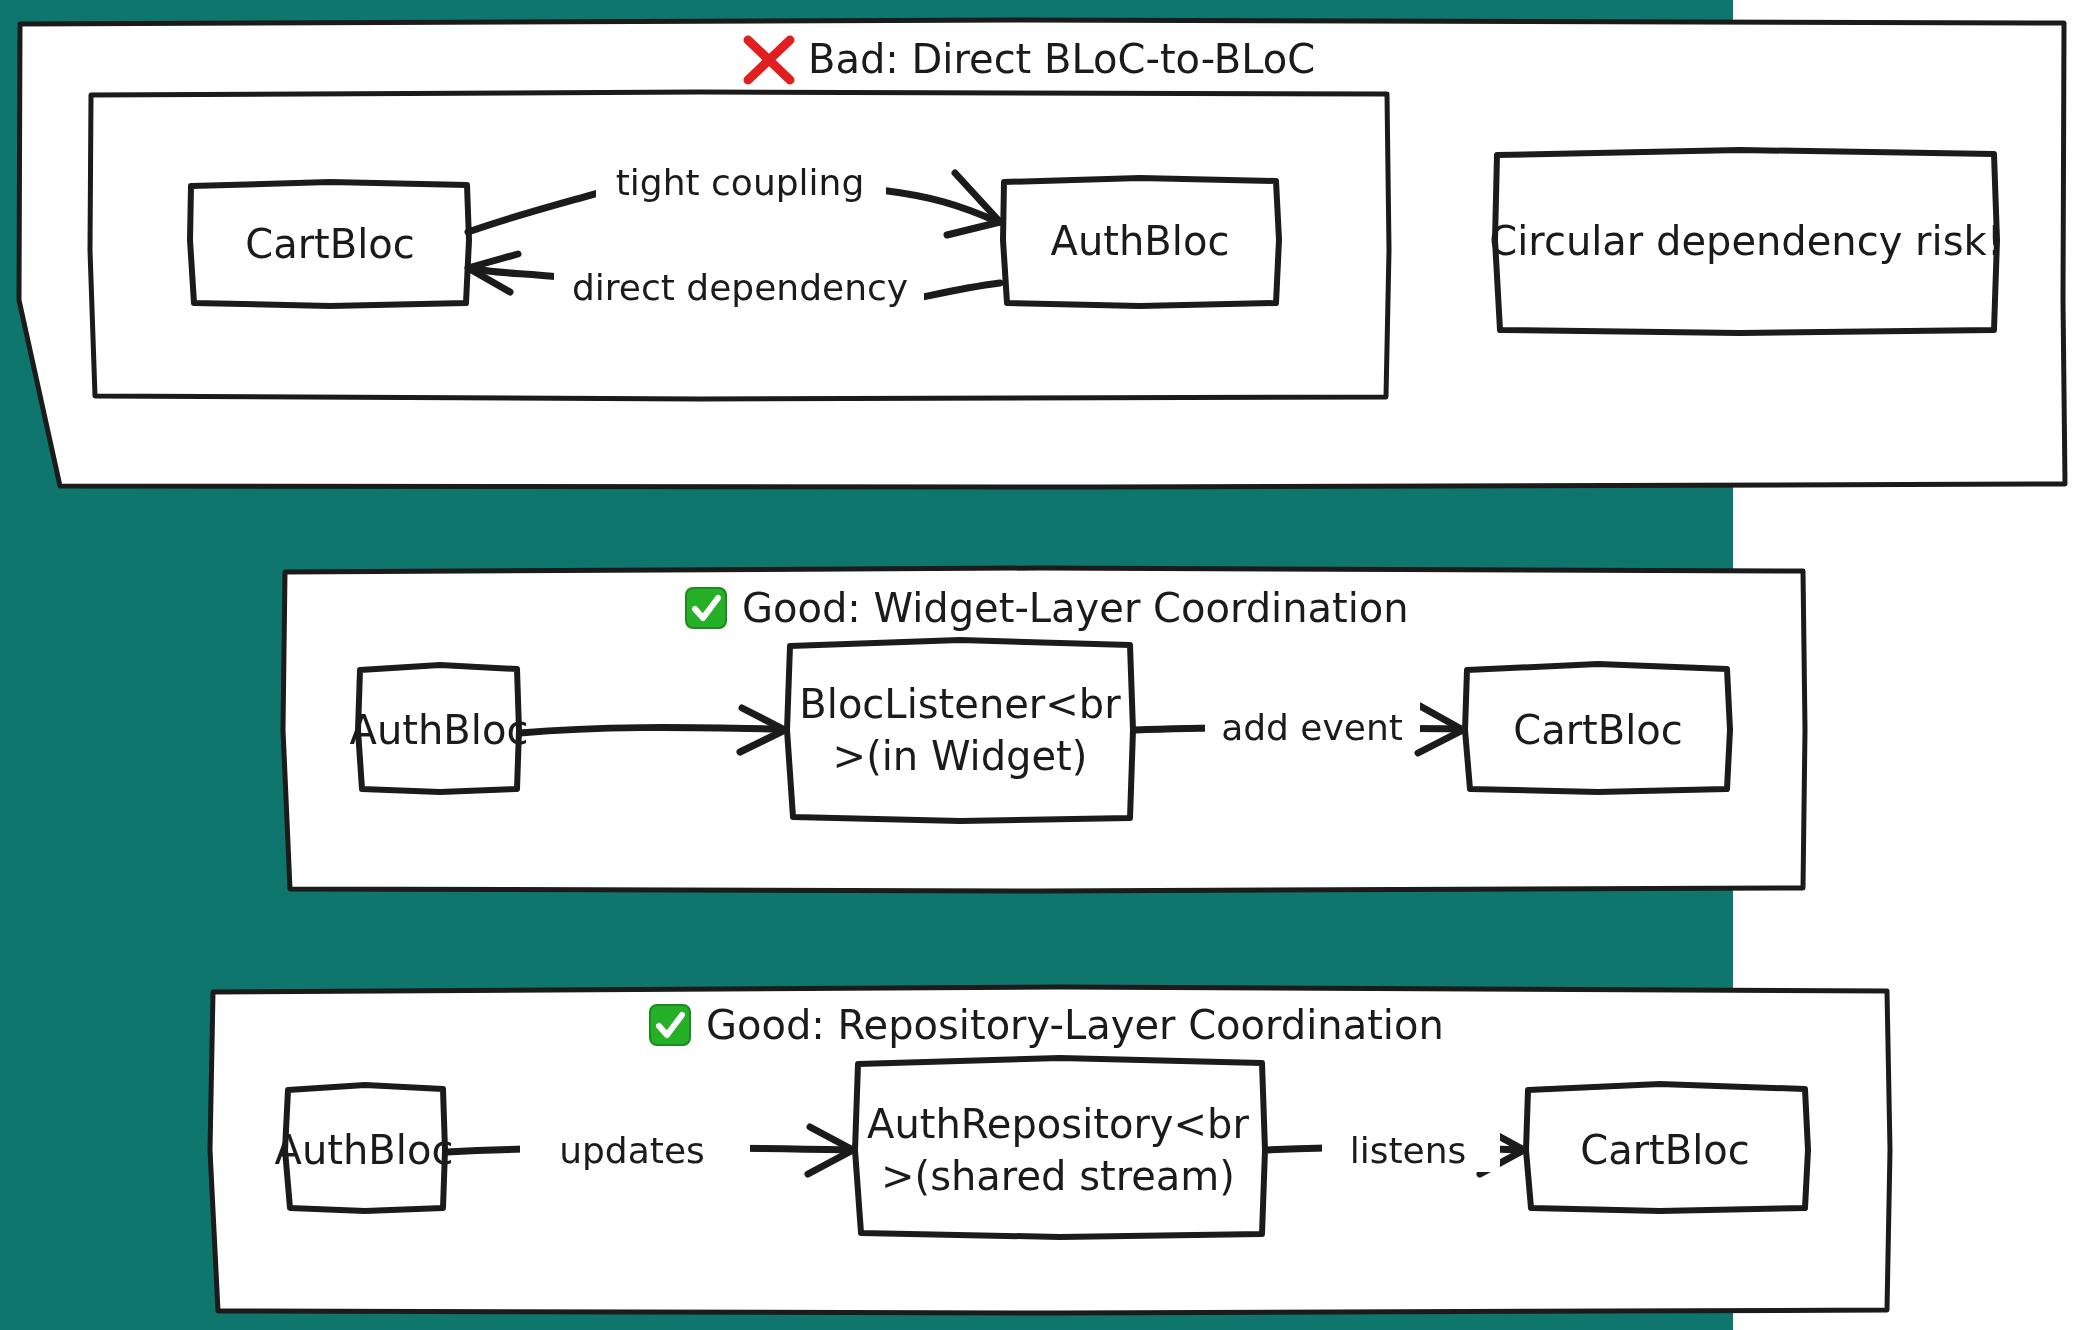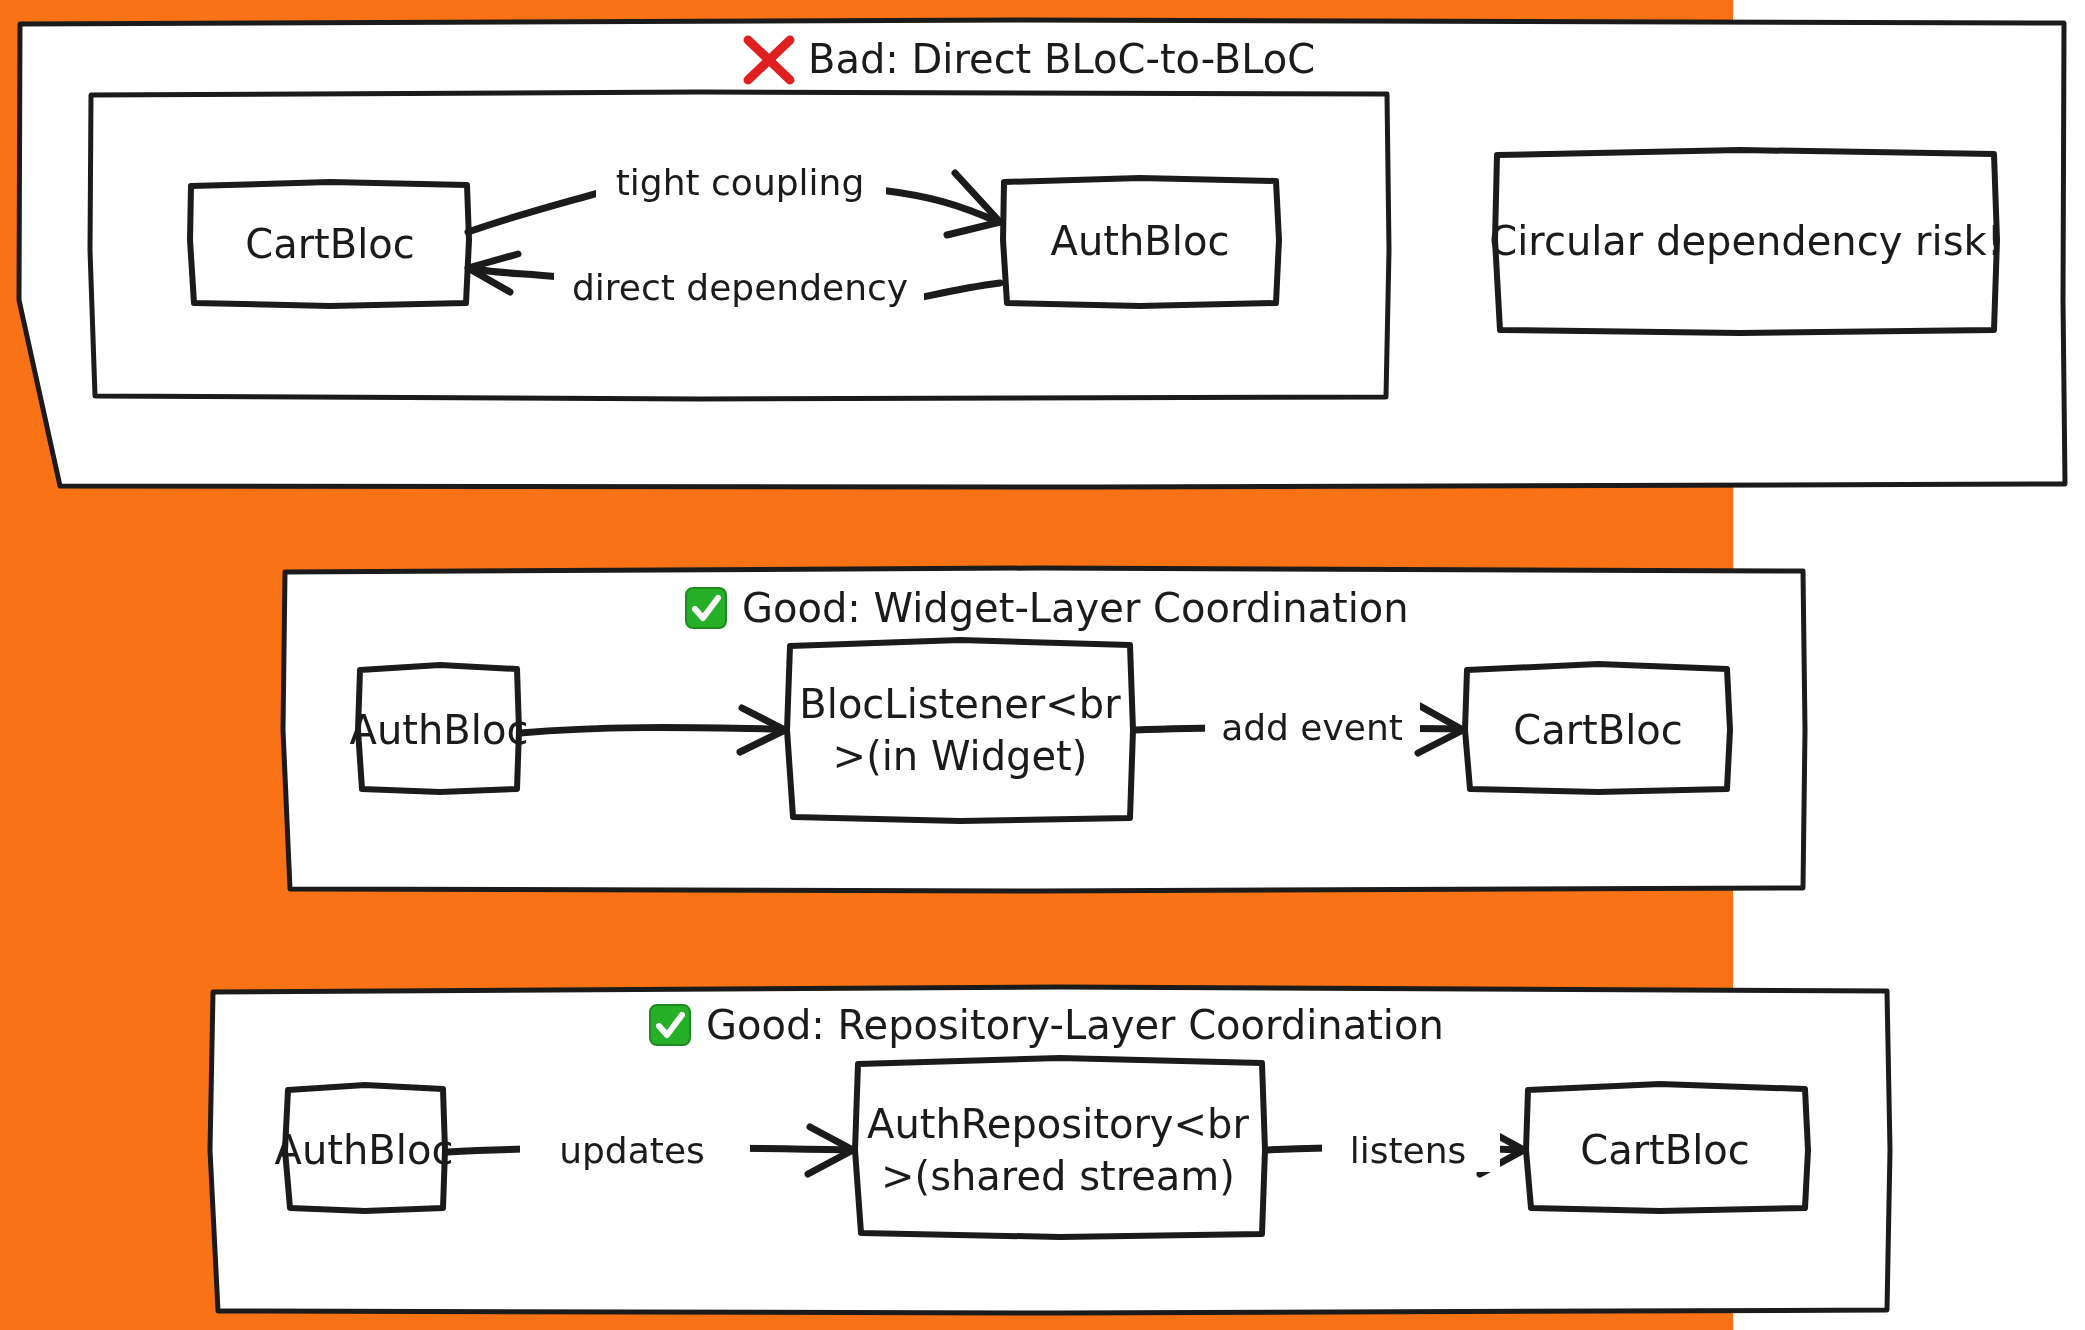--- a/index.html
+++ b/index.html
@@ -10,21 +10,21 @@
   body {
     width: 2085px;
     height: 1330px;
     overflow: hidden;
     font-family: "DejaVu Sans", sans-serif;
   }
   #canvas {
     position: relative;
     width: 1733px;
     height: 1330px;
-    background: #f97316;
+    background: #0f766e;
   }
   svg#diagram {
     position: absolute;
     top: 0;
     left: 0;
     width: 2085px;
     height: 1330px;
     display: block;
   }
   .hand-text {

